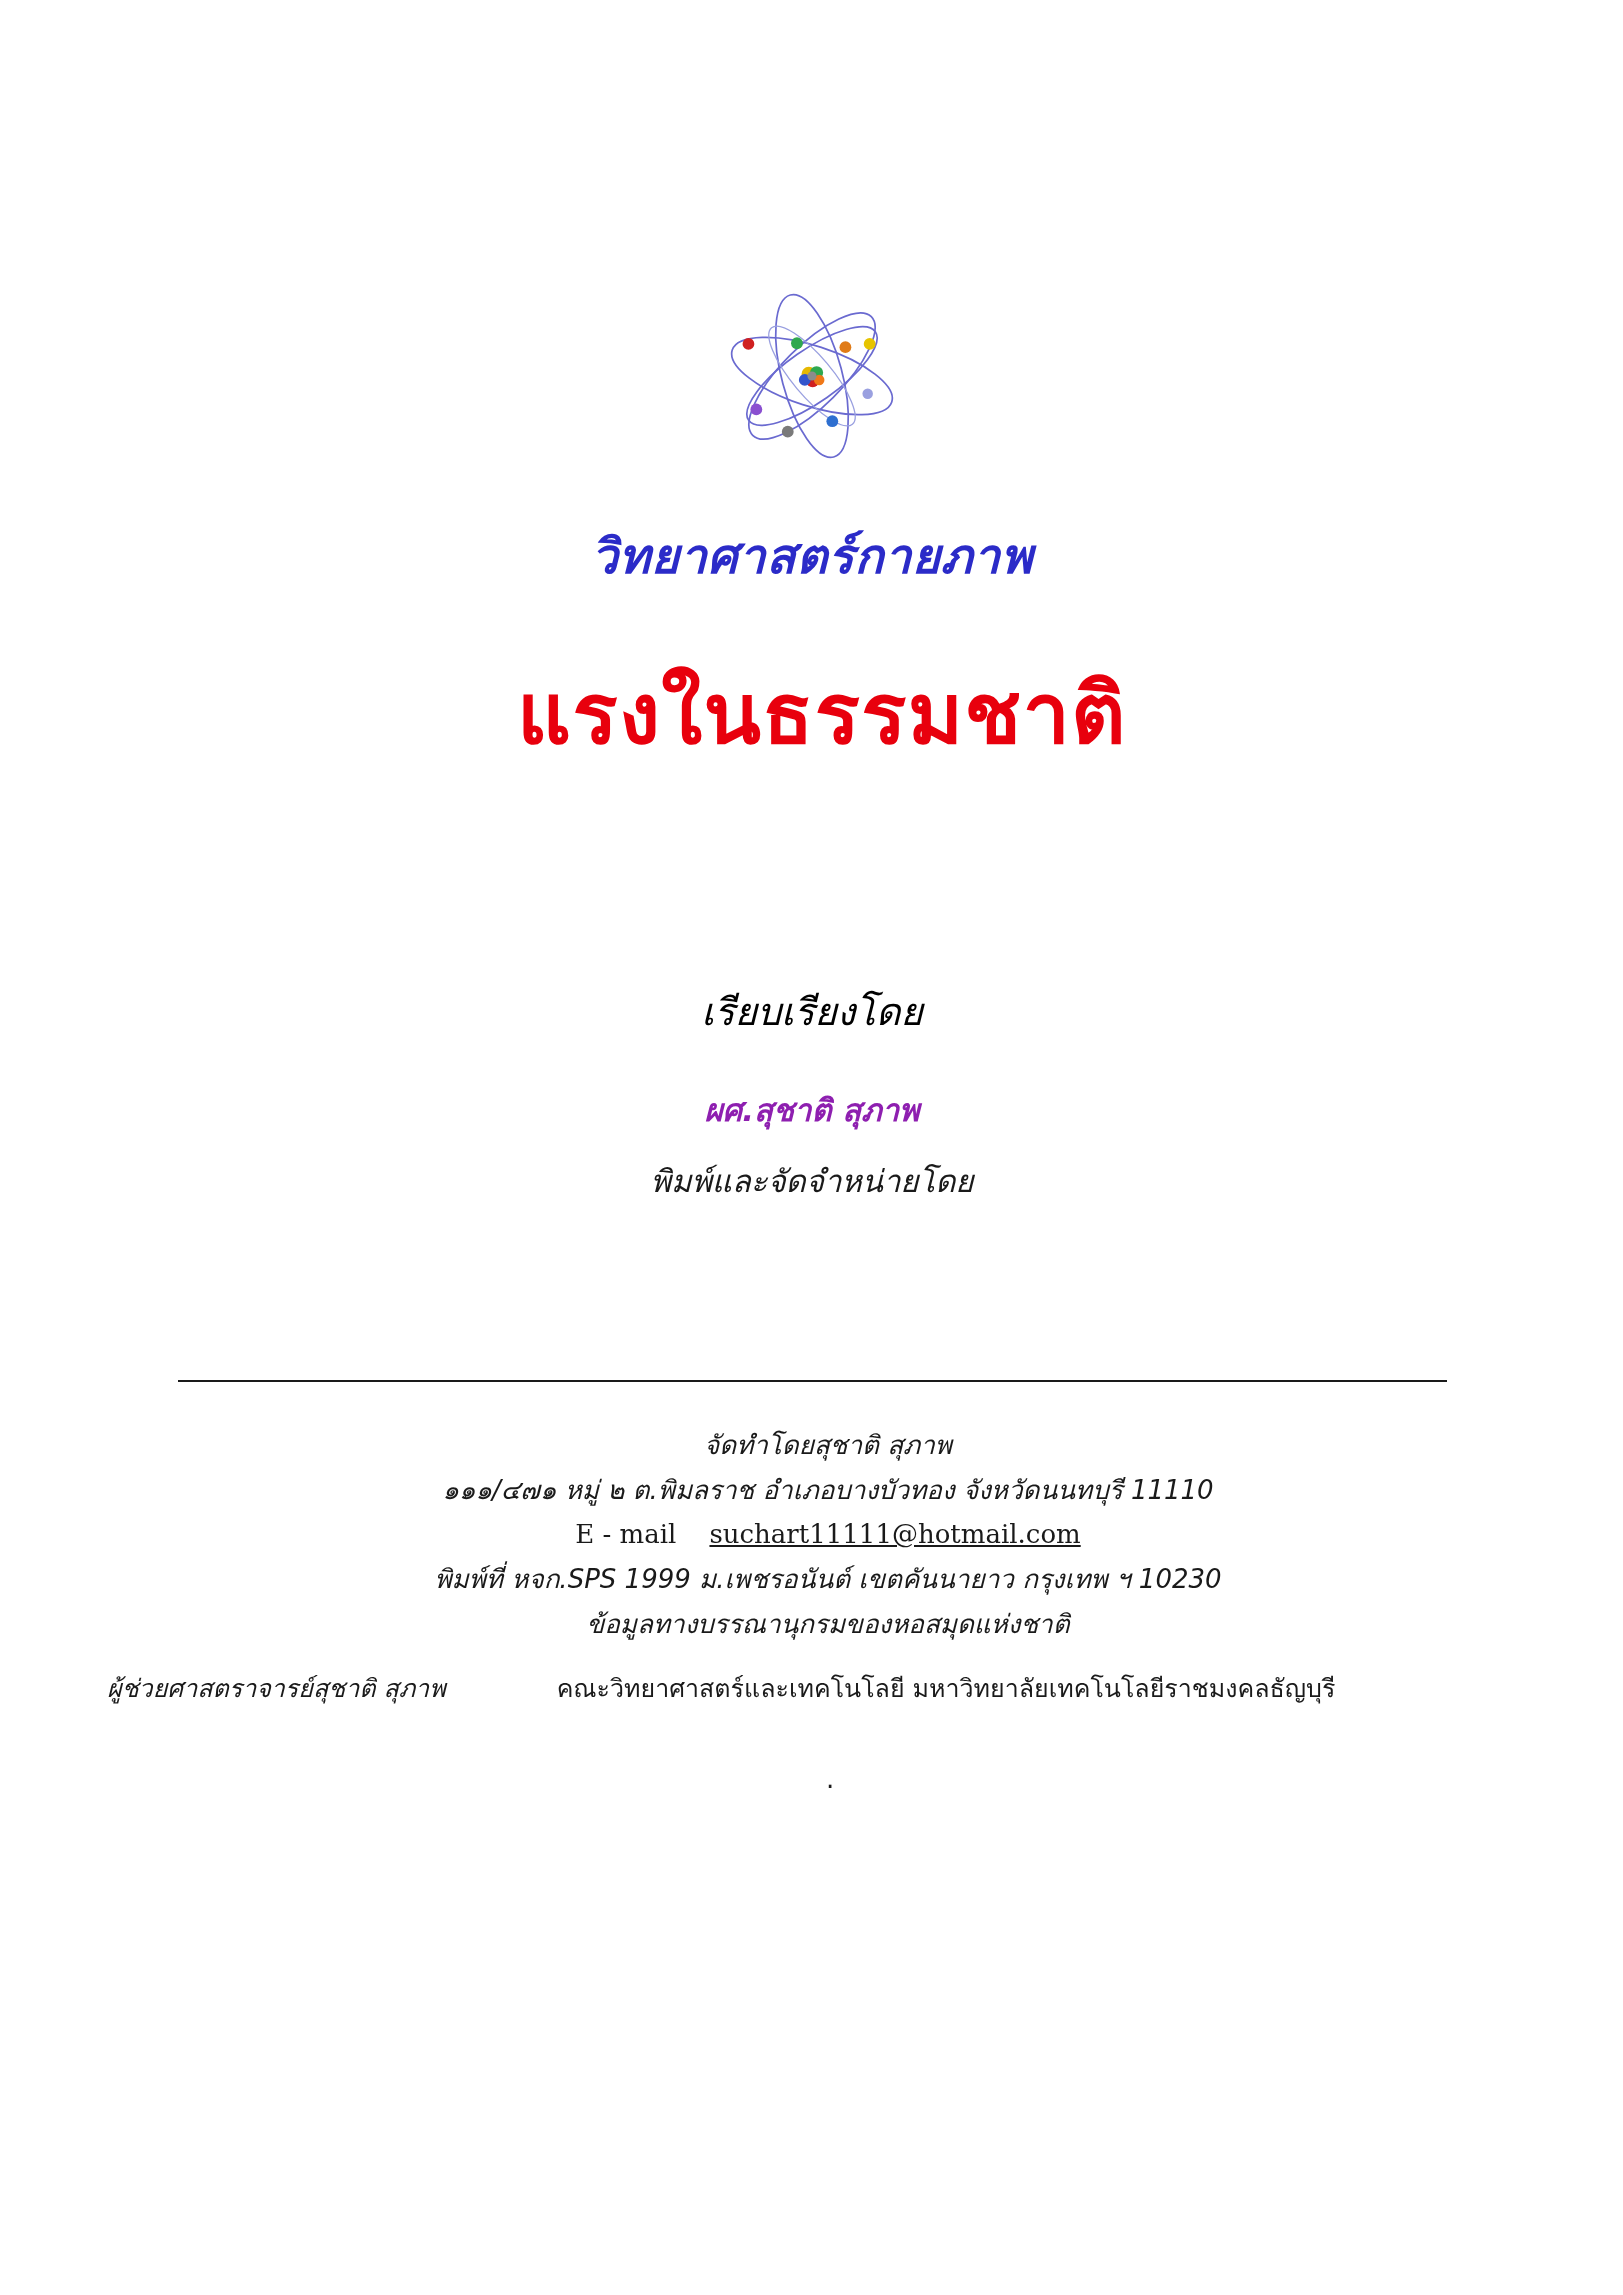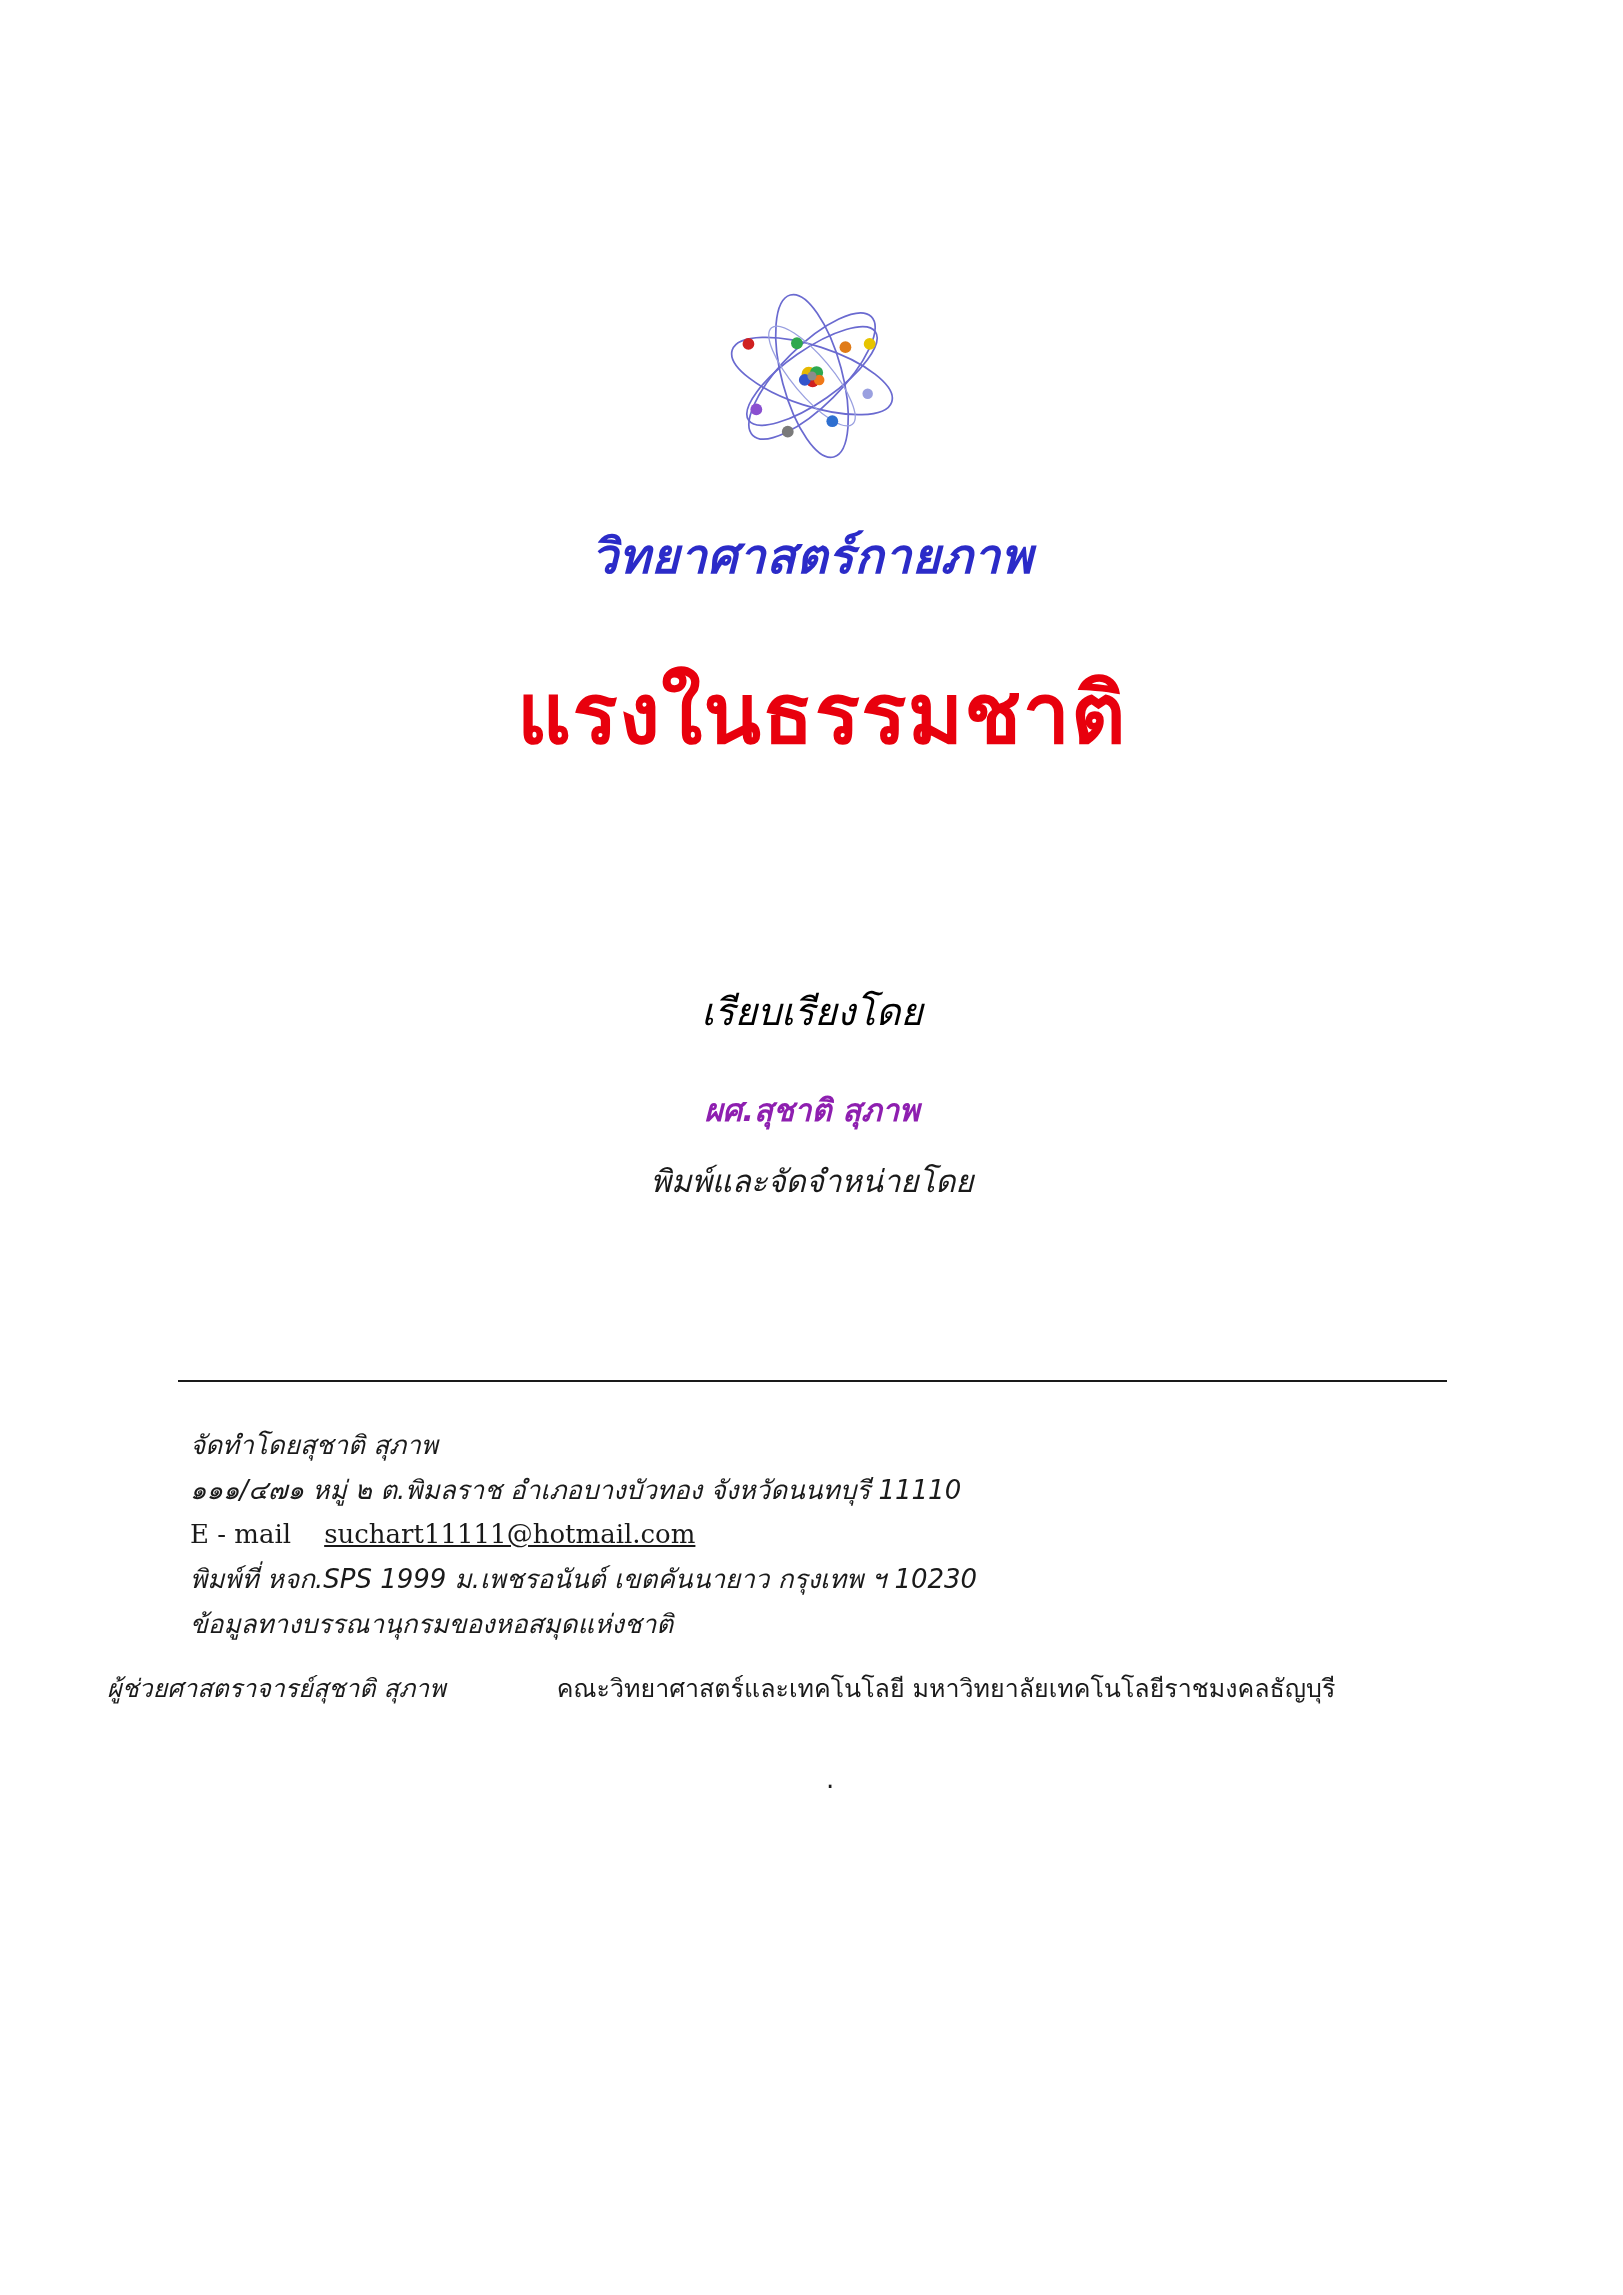--- a/index.html
+++ b/index.html
@@ -108,21 +108,21 @@
     height: 2px;
     background: #1a1a1a;
   }
 
   
   .imprint {
     position: absolute;
     top: 1423px;
     left: 190px;
     width: 1276px;
-    text-align: left;
+    text-align: center;
   }
   .imprint-line {
     font-family: "DejaVu Sans", sans-serif;
     font-style: italic;
     font-size: 26px;
     color: #1a1a1a;
     line-height: 1.72;
     white-space: nowrap;
   }
   .imprint-line.email-line {

